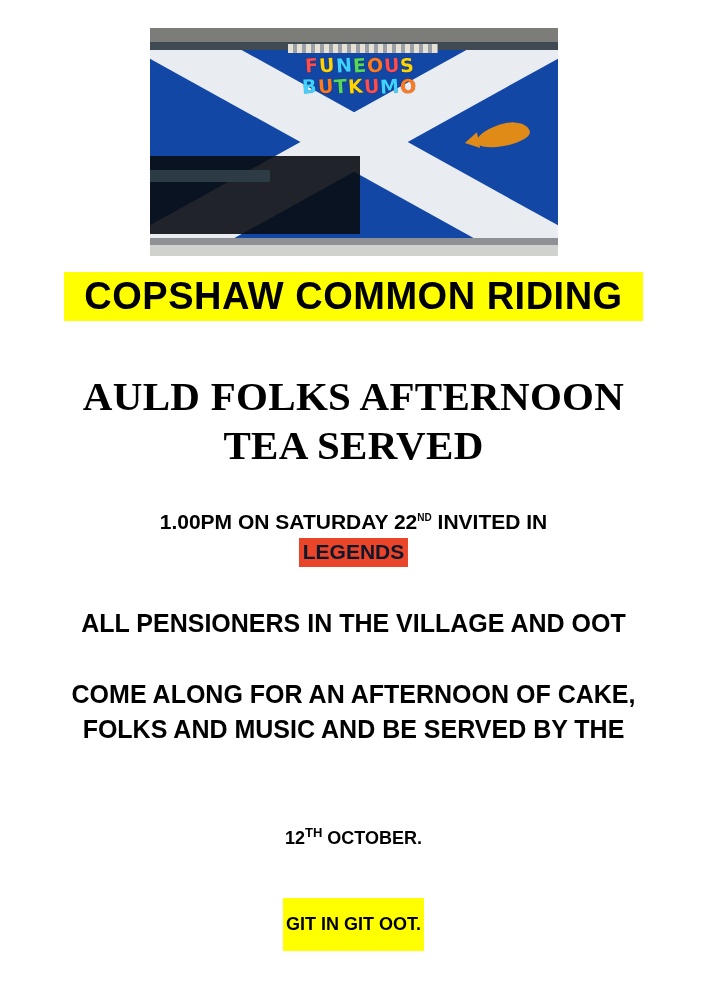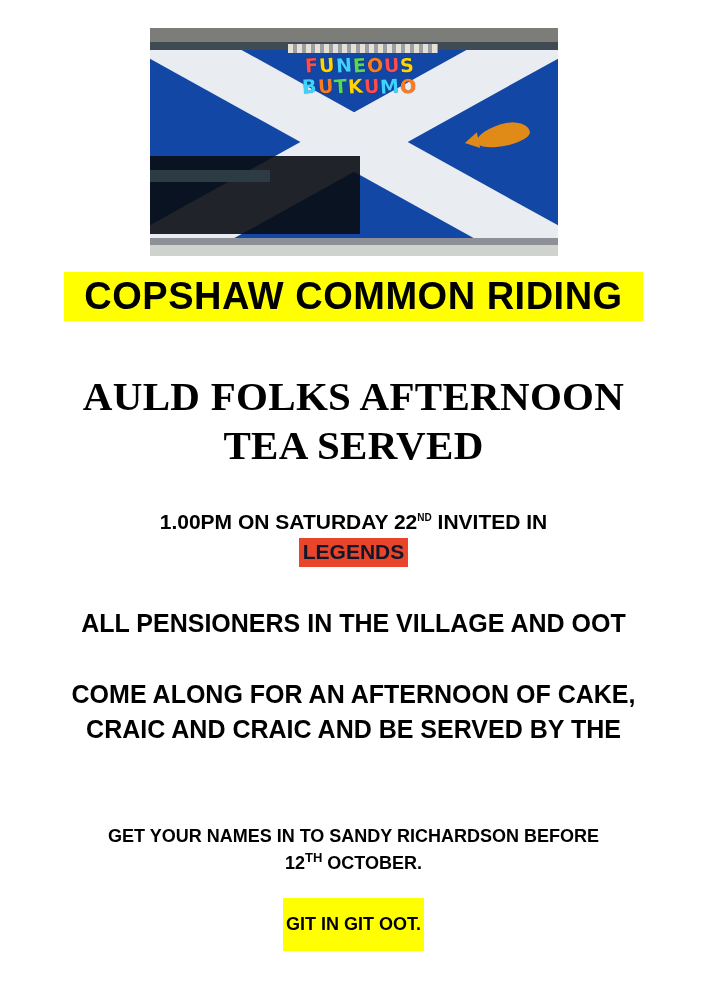--- a/index.html
+++ b/index.html
@@ -276,25 +276,24 @@
     <br>
     <span class="venue">LEGENDS</span>
   </div>
 
   <div class="para p1">
     <div>ALL PENSIONERS IN THE VILLAGE AND OOT</div>
   </div>
 
   <div class="para p2">
     <div>COME ALONG FOR AN AFTERNOON OF CAKE,</div>
-    <div>CRAIC AND CRAIC AND BE SERVED BY THE</div>
+    <div>FOLKS AND MUSIC AND BE SERVED BY THE</div>
   </div>
 
   <div class="p3">
-    <div>GET YOUR NAMES IN TO SANDY RICHARDSON BEFORE</div>
     <div>
       <span>12</span><sup>TH</sup><span> OCTOBER.</span>
     </div>
   </div>
 
   <div class="closing">
     <span class="hl">GIT IN GIT OOT.</span>
   </div>
 
 </div>

